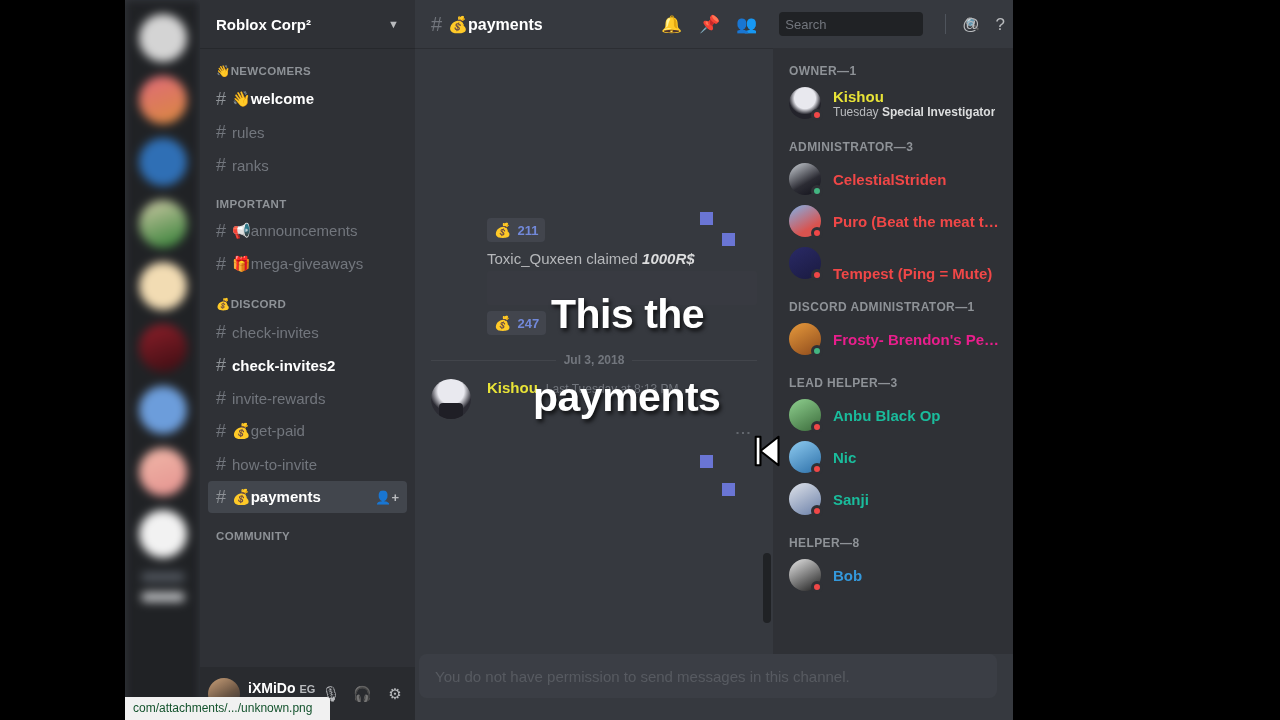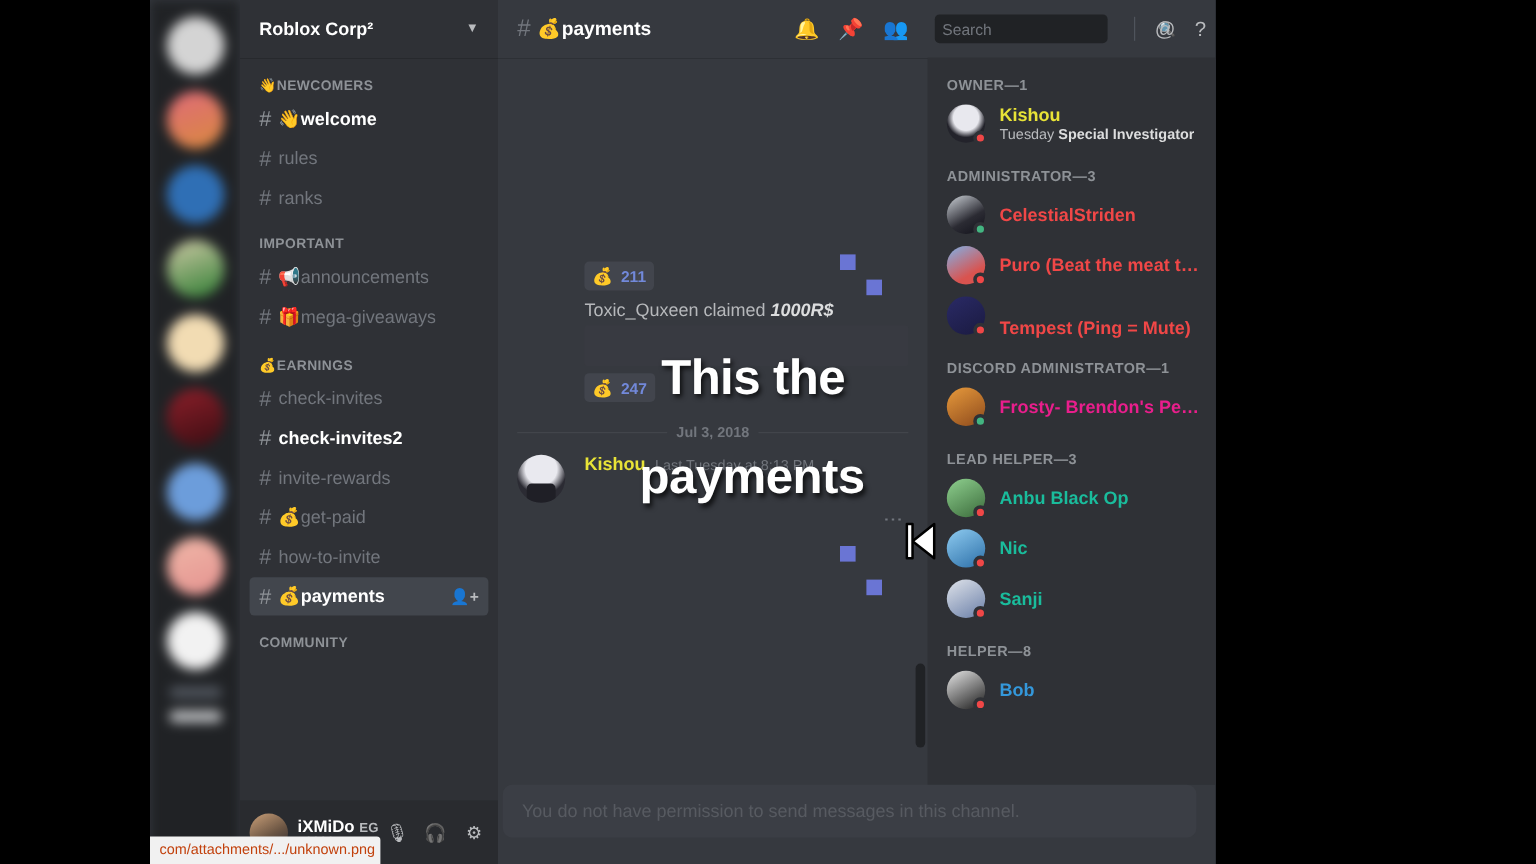--- a/index.html
+++ b/index.html
@@ -125,21 +125,21 @@
 
   
   .caption { position:absolute; z-index:45; color:#fff; font-weight:bold; font-size:41px;
              text-shadow:2px 3px 4px rgba(0,0,0,.75); letter-spacing:-.5px; white-space:nowrap; }
   .cap1 { left:551px; top:291px; }
   .cap2 { left:533px; top:374px; }
 
   .cursor { position:absolute; left:750px; top:432px; z-index:46; width:38px; height:38px; }
 
   .urlbar { position:absolute; left:125px; bottom:0; z-index:46; background:#f1f1f1;
-            color:#c2410c; font-size:12px; padding:4px 5px 5px 8px; border-radius:0 3px 0 0;
+            color:#14532d; font-size:12px; padding:4px 18px 5px 8px; border-radius:0 3px 0 0;
             font-family:"Liberation Sans", sans-serif; }
 
   .blue-sq { position:absolute; background:#6a75d4; width:13px; height:13px; z-index:30; }
 </style>
 </head>
 <body>
 
 <div class="screen">
   <div class="bar-left"></div>
   <div class="bar-right"></div>
@@ -181,21 +181,21 @@
           </div>
           <div class="cat">IMPORTANT</div>
           <div class="chan">
             <span class="hash">#</span>
             <span class="chan-label">📢announcements</span>
           </div>
           <div class="chan">
             <span class="hash">#</span>
             <span class="chan-label">🎁mega-giveaways</span>
           </div>
-          <div class="cat">💰EARNINGS</div>
+          <div class="cat">💰DISCORD</div>
           <div class="chan">
             <span class="hash">#</span>
             <span class="chan-label">check-invites</span>
           </div>
           <div class="chan unread">
             <span class="hash">#</span>
             <span class="chan-label">check-invites2</span>
           </div>
           <div class="chan">
             <span class="hash">#</span>

